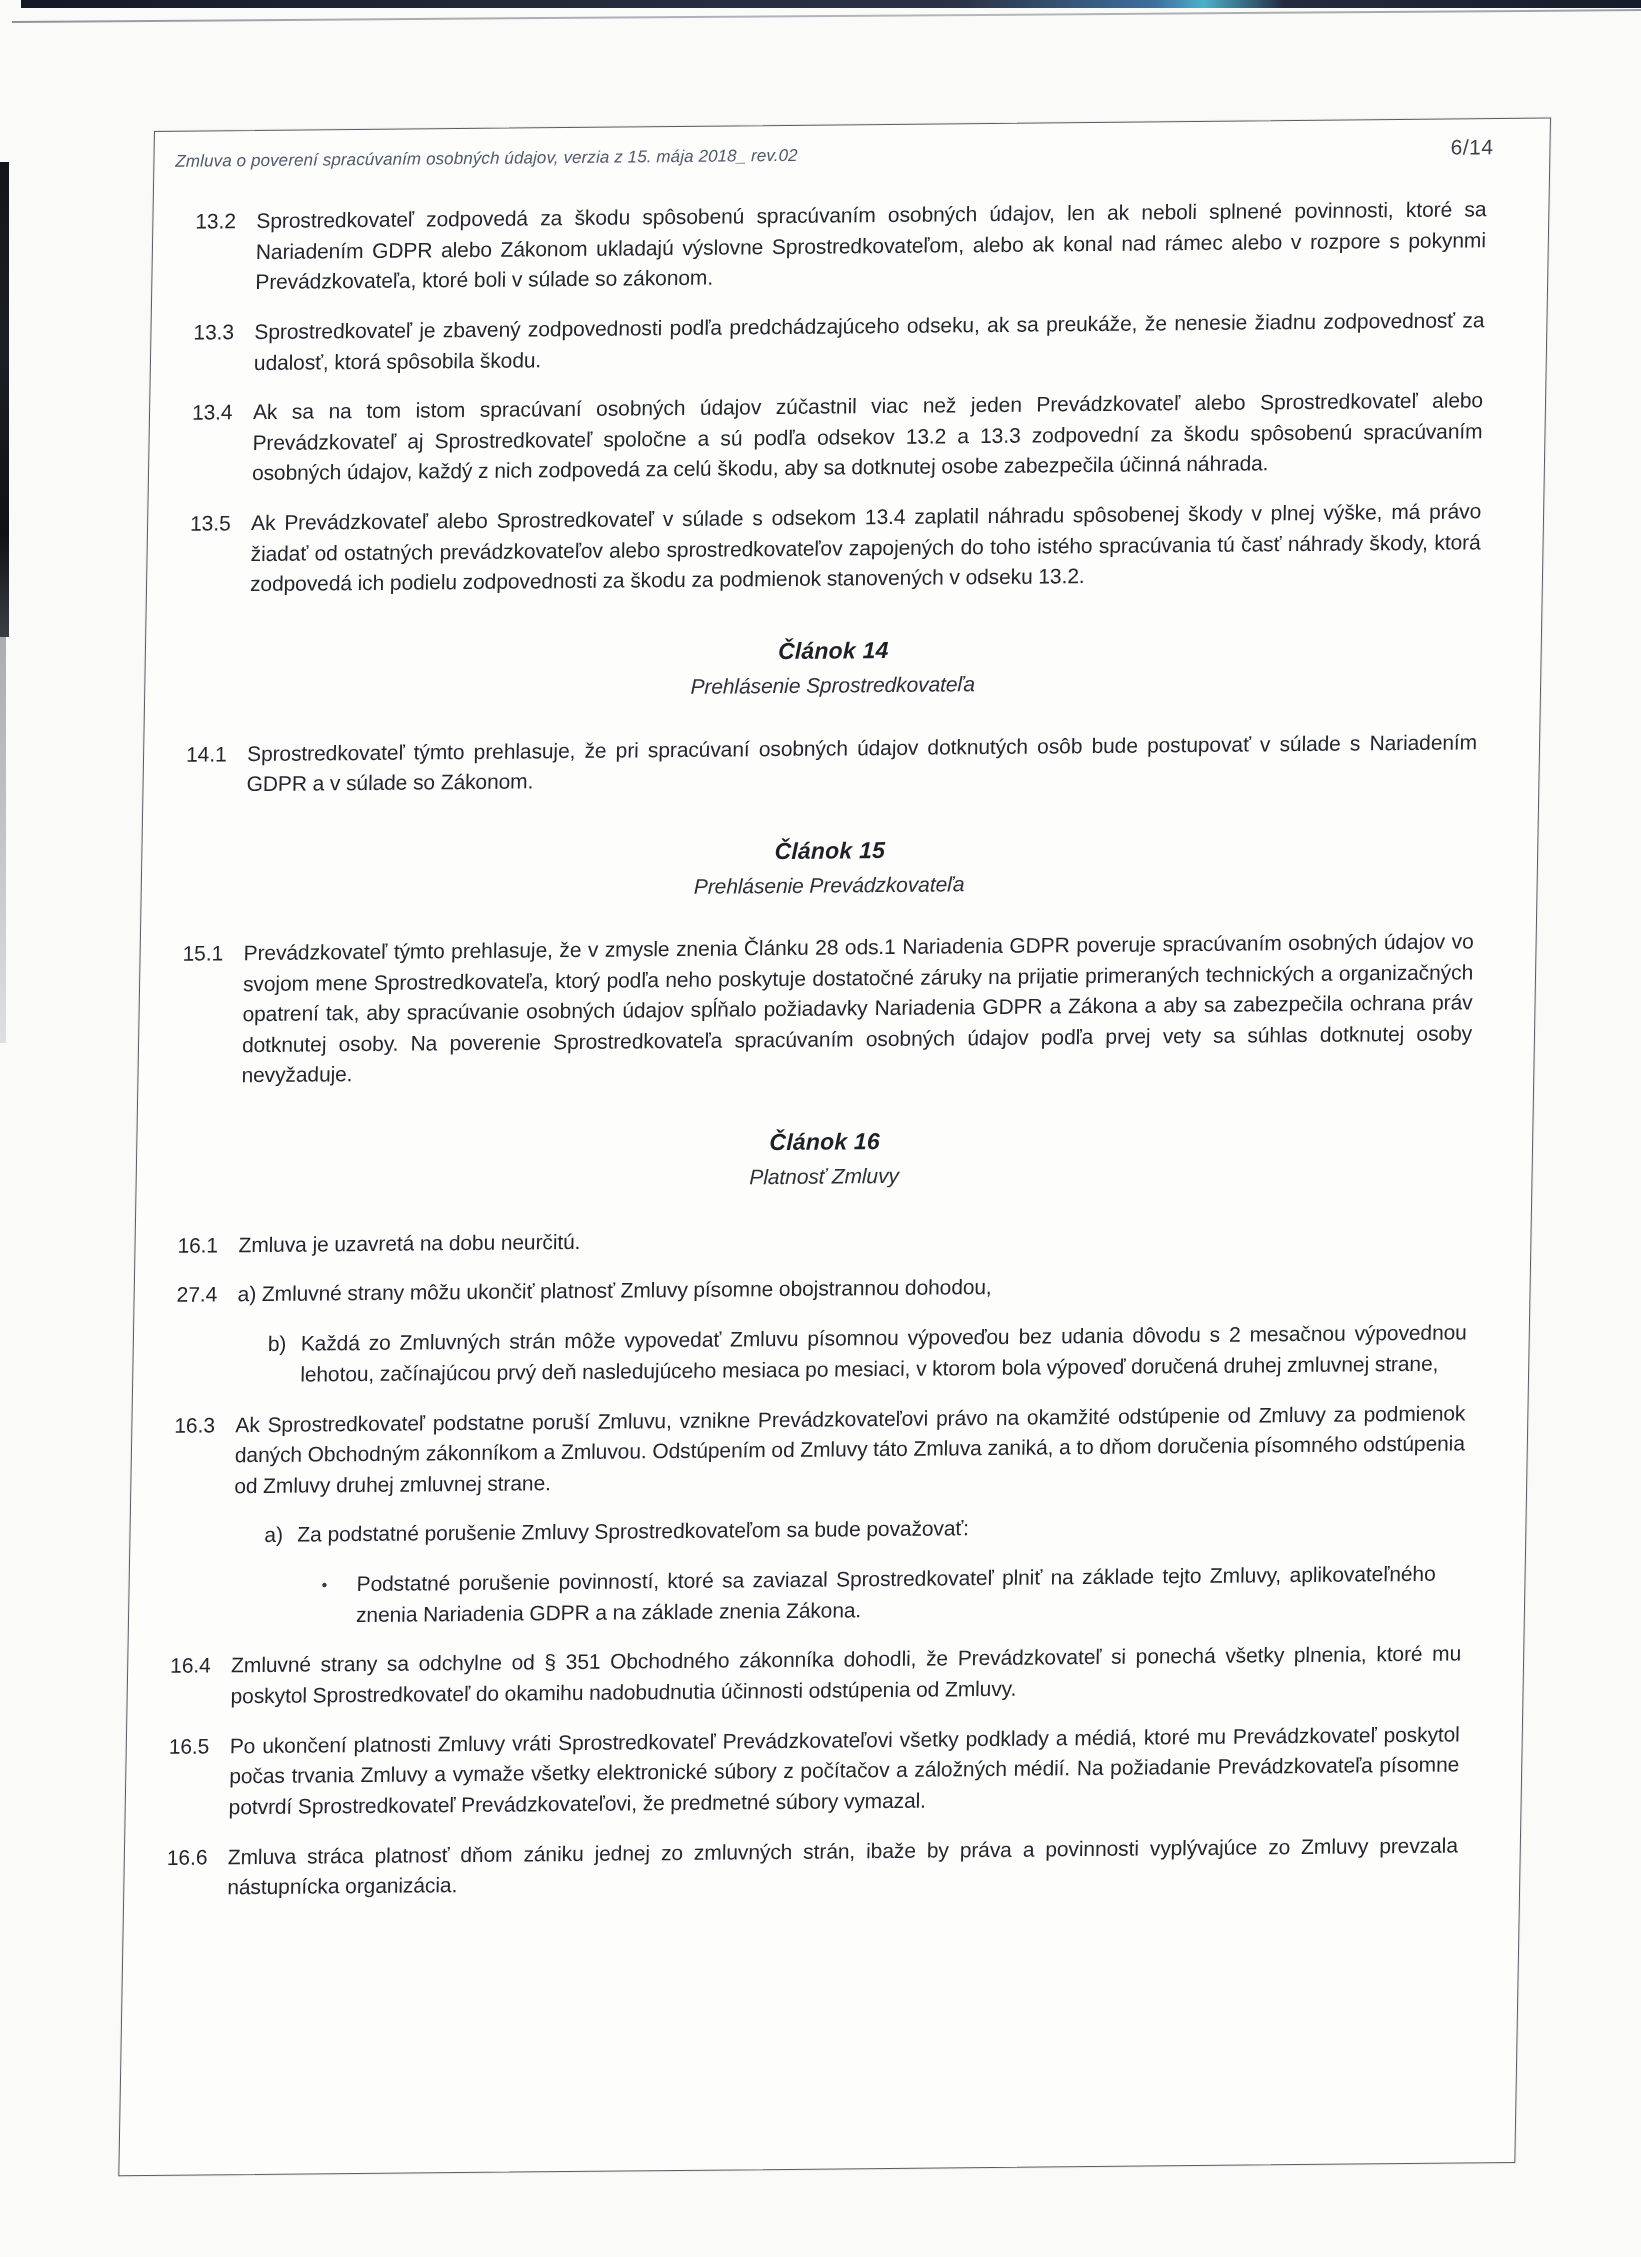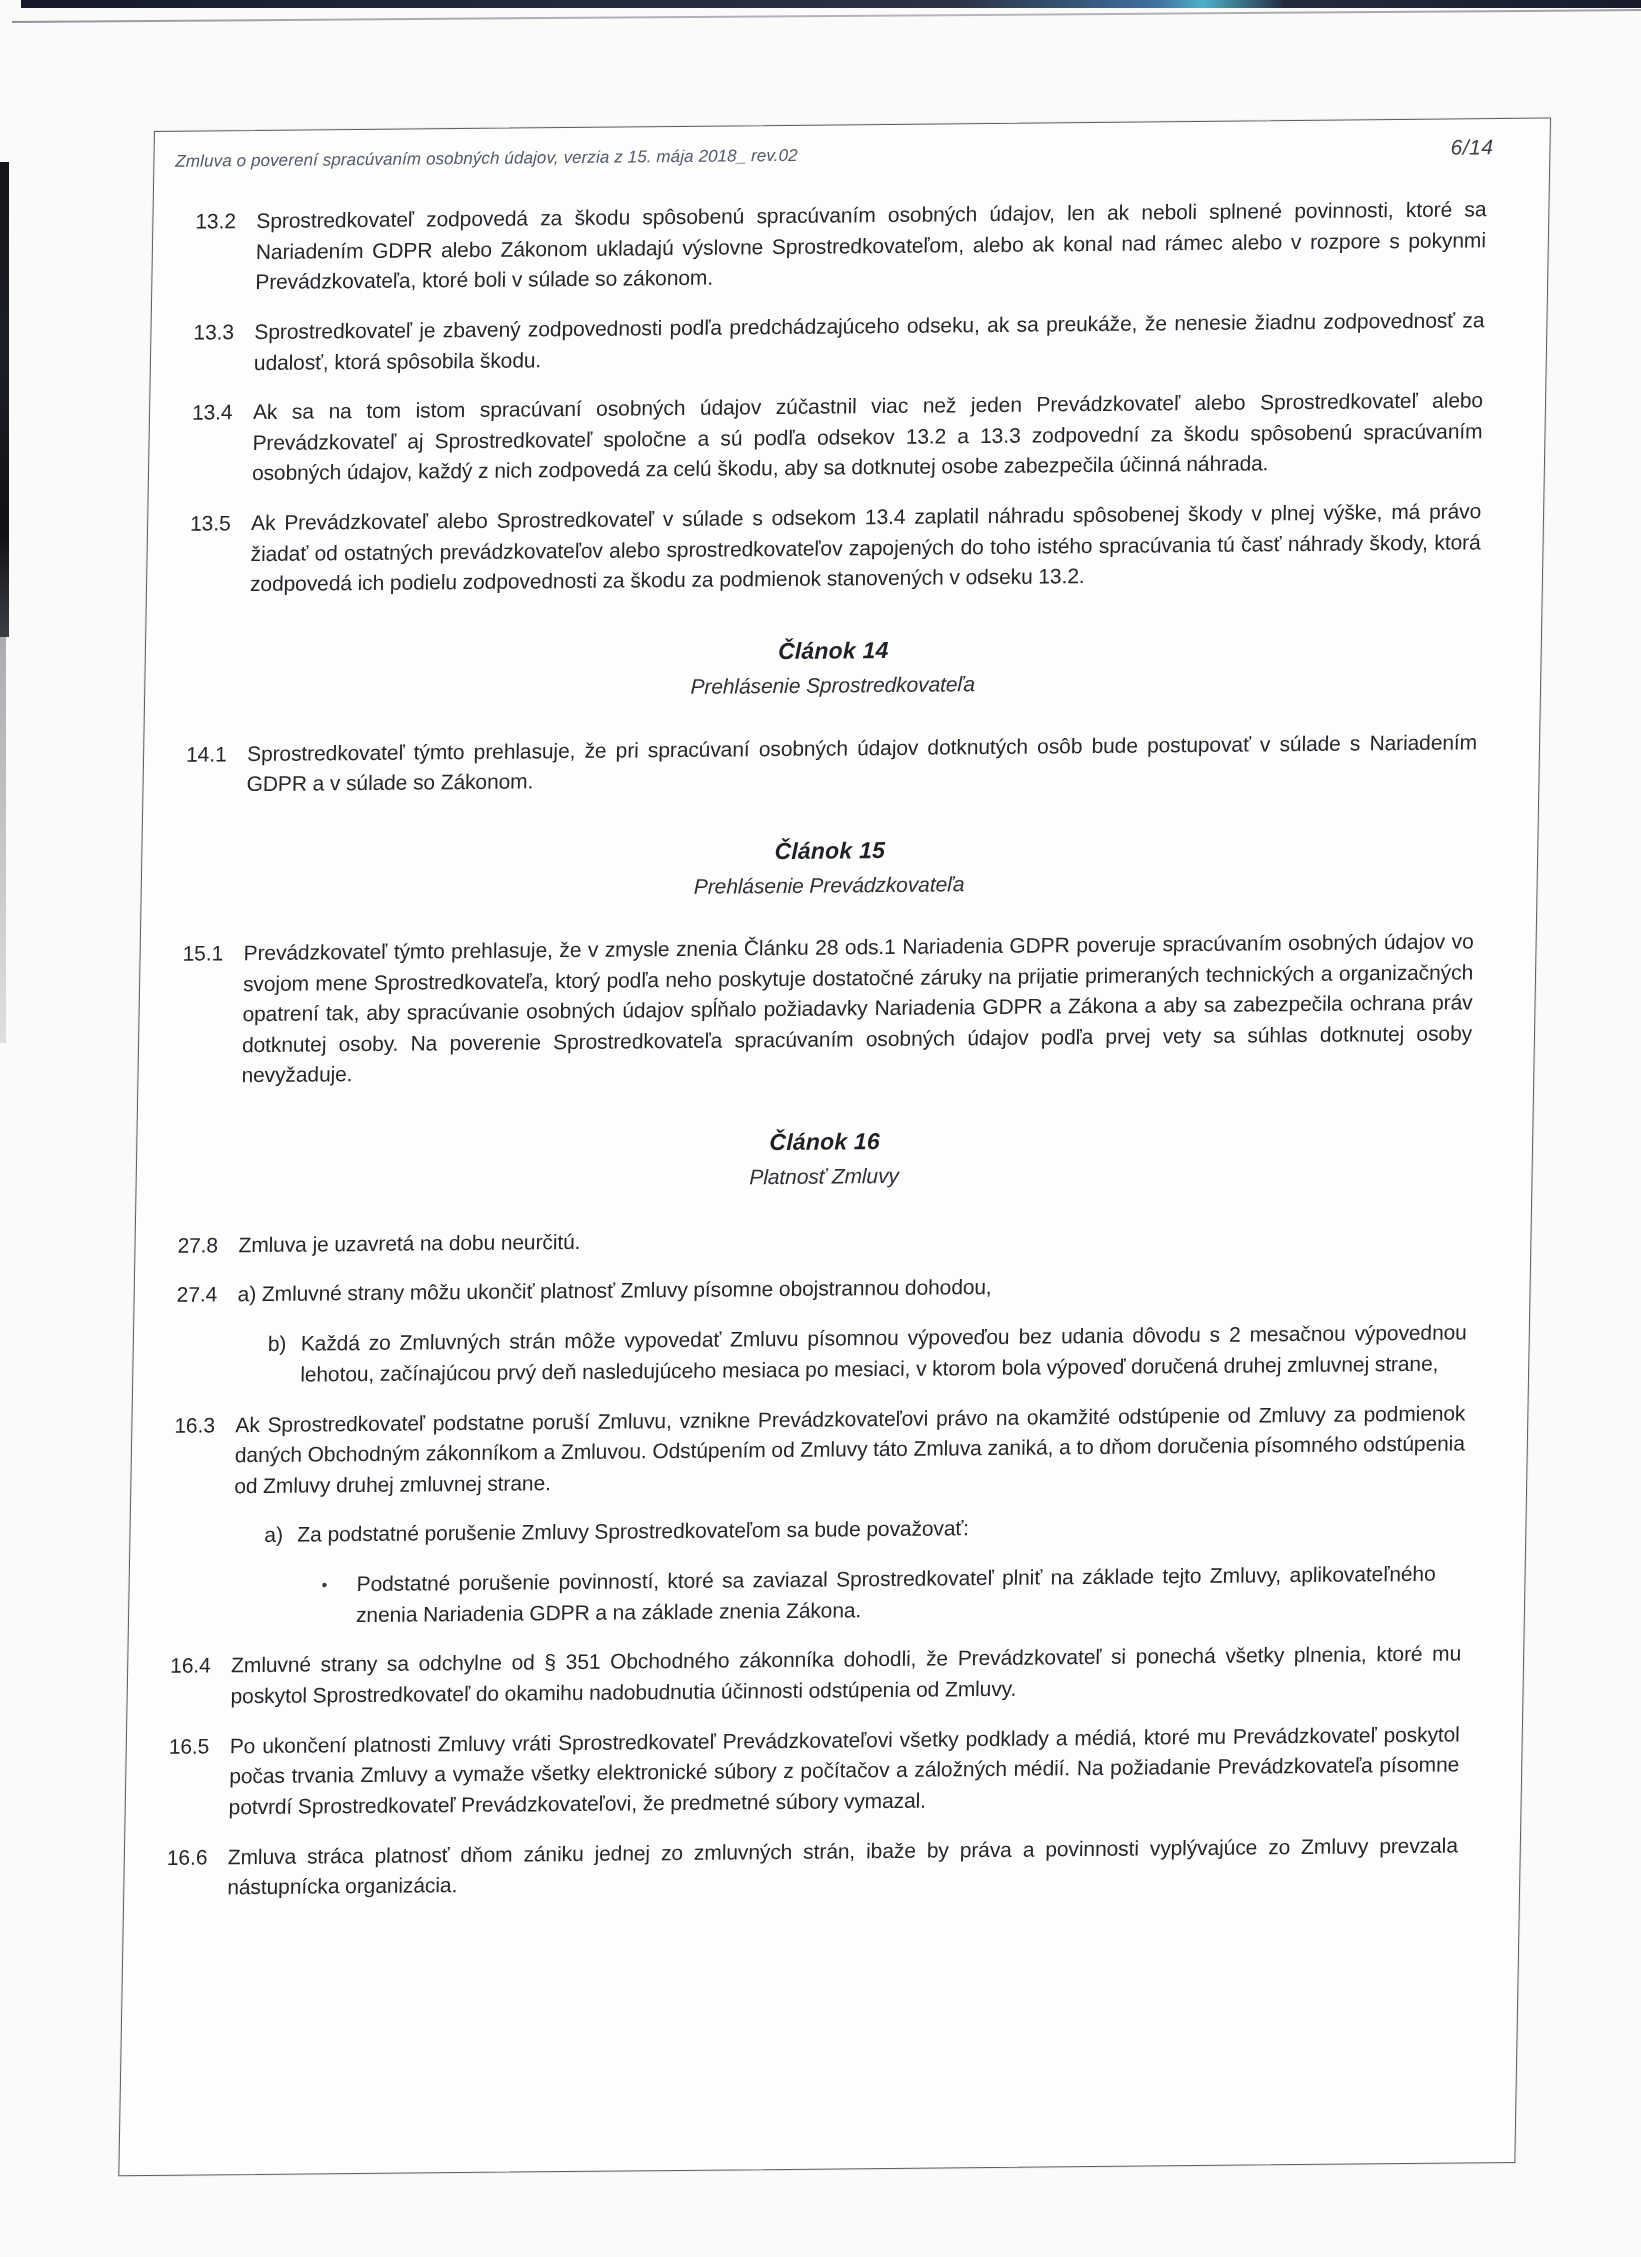--- a/index.html
+++ b/index.html
@@ -48,21 +48,21 @@
   }
   .page-header{
     display:flex;justify-content:space-between;align-items:baseline;
     margin:16.4px 56px 0 21px;
   }
   .doc-title{
     font-style:italic;font-size:17px;color:var(--header-ink);
     letter-spacing:0.1px;
   }
   .page-number{
-    font-size:21px;color:#3c414d;letter-spacing:0.5px;font-style:italic;
+    font-size:21px;color:#3c414d;letter-spacing:0.5px;
   }
   .doc-content{margin-top:35px;font-size:21px;line-height:30.5px;letter-spacing:-0.1px;color:var(--ink);}
   .clause{display:flex;margin:0 62px 19.3px 42px;}
   .clause .num{flex:none;width:61px;}
   .clause .txt{flex:1;text-align:justify;}
   .sub{display:flex;margin:0 62px 19.3px 134px;}
   .sub .label{flex:none;width:33px;}
   .sub .txt{flex:1;text-align:justify;}
   .bullet{display:flex;margin:0 89px 19.3px 192px;}
   .bullet .dot{flex:none;width:35px;font-size:16.4px;line-height:30.5px;color:var(--ink-soft);}
@@ -115,21 +115,21 @@
       </div>
       <div class="clause">
         <span class="num">15.1</span>
         <div class="txt">Prevádzkovateľ týmto prehlasuje, že v zmysle znenia Článku 28 ods.1 Nariadenia GDPR poveruje spracúvaním osobných údajov vo svojom mene Sprostredkovateľa, ktorý podľa neho poskytuje dostatočné záruky na prijatie primeraných technických a organizačných opatrení tak, aby spracúvanie osobných údajov spĺňalo požiadavky Nariadenia GDPR a Zákona a aby sa zabezpečila ochrana práv dotknutej osoby. Na poverenie Sprostredkovateľa spracúvaním osobných údajov podľa prvej vety sa súhlas dotknutej osoby nevyžaduje.</div>
       </div>
       <div class="article">
         <div class="title">Článok 16</div>
         <div class="subtitle">Platnosť Zmluvy</div>
       </div>
       <div class="clause">
-        <span class="num">27.8</span>
+        <span class="num">16.1</span>
         <div class="txt">Zmluva je uzavretá na dobu neurčitú.</div>
       </div>
       <div class="clause">
         <span class="num">27.4</span>
         <div class="txt">a) Zmluvné strany môžu ukončiť platnosť Zmluvy písomne obojstrannou dohodou,</div>
       </div>
       <div class="sub">
         <span class="label">b)</span>
         <div class="txt">Každá zo Zmluvných strán môže vypovedať Zmluvu písomnou výpoveďou bez udania dôvodu s 2 mesačnou výpovednou lehotou, začínajúcou prvý deň nasledujúceho mesiaca po mesiaci, v ktorom bola výpoveď doručená druhej zmluvnej strane,</div>
       </div>

